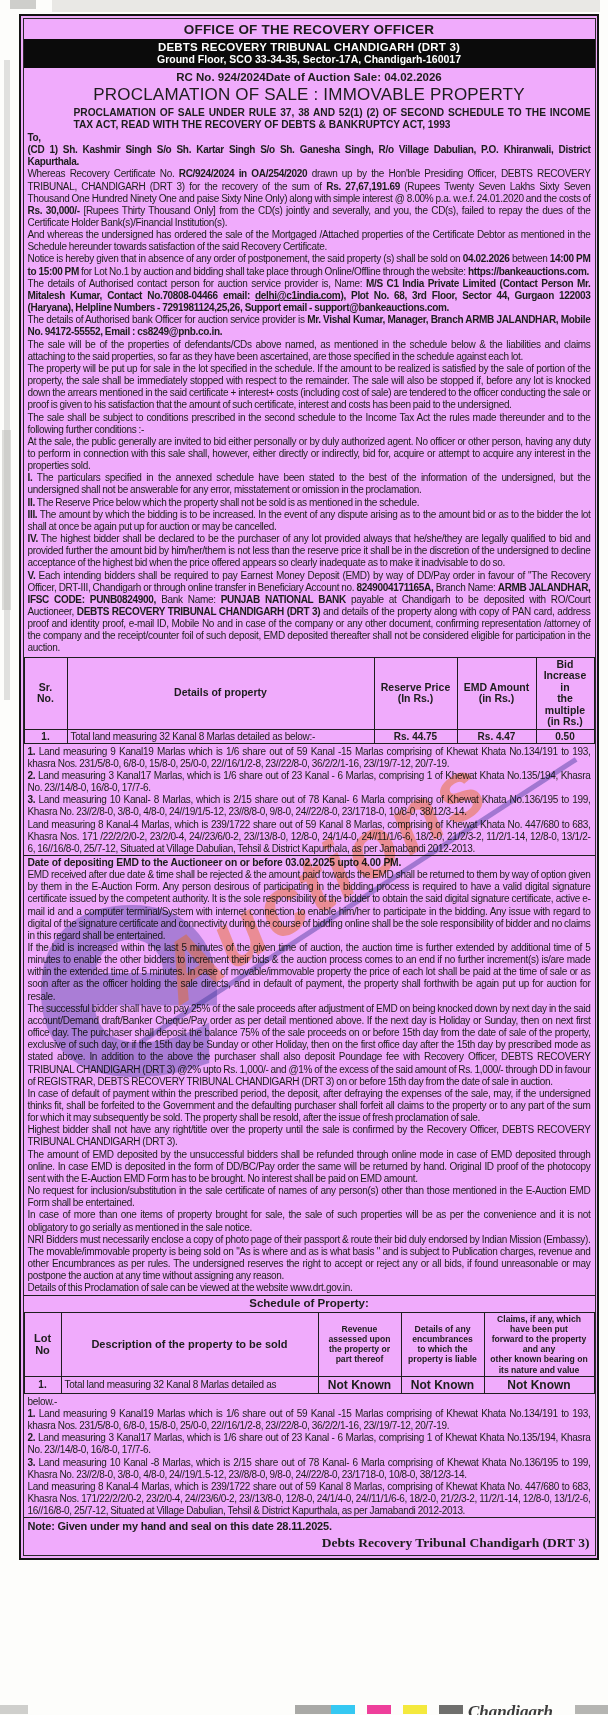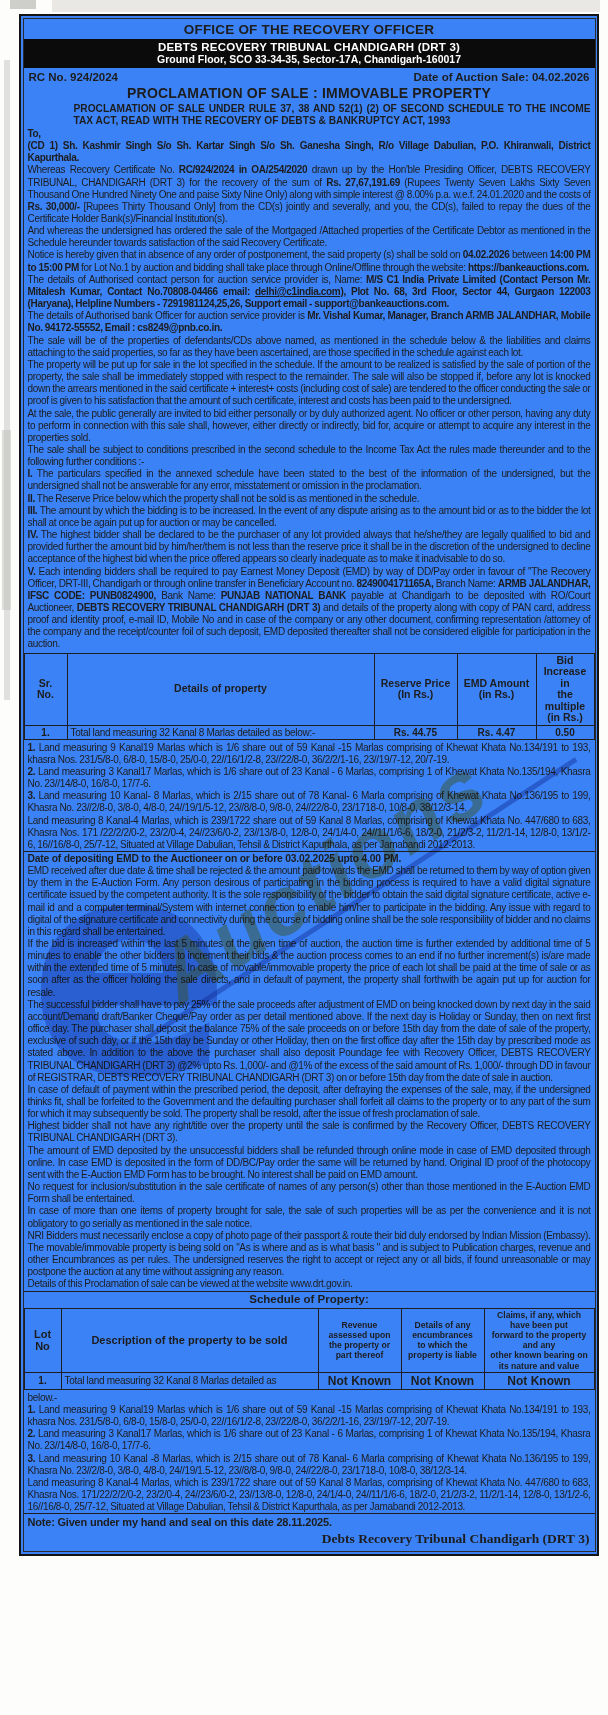--- a/index.html
+++ b/index.html
@@ -4,29 +4,29 @@
 <style>
   html,body{margin:0;padding:0;background:#e9e9e7;}
   .page{position:relative;width:608px;height:1715px;background:#fdfdfb;overflow:hidden;
         font-family:"Liberation Sans", sans-serif;color:#1d1d1d;}
   
   .smudge-top{position:absolute;left:52px;top:0;width:548px;height:12px;background:#d8d7d3;opacity:.55;}
   .smudge-corner{position:absolute;left:10px;top:0;width:26px;height:9px;background:#b9b9b6;opacity:.7;}
   .streak-left{position:absolute;left:4px;top:60px;width:6px;height:640px;background:#c9c9c6;opacity:.55;}
   .streak-left2{position:absolute;left:2px;top:430px;width:9px;height:180px;background:#bdbdba;opacity:.5;}
 
-  .doc{position:absolute;left:19px;top:14px;width:580px;border:2.5px solid #141414;background:#3b82f6;box-sizing:border-box;}
+  .doc{position:absolute;left:19px;top:14px;width:580px;border:2.5px solid #141414;background:#f0abfc;box-sizing:border-box;}
   .doc-inner{border:1px solid #2a2a2a;margin:1.5px;padding:0;}
 
   .office-title{font-weight:bold;text-align:center;font-size:13.5px;padding:3px 2px 2px;letter-spacing:.2px;}
   .black-bar{background:#0b0b0b;color:#fff;text-align:center;font-weight:bold;padding:2px 0 3px;}
   .black-bar .l1{font-size:11.5px;letter-spacing:.2px;}
   .black-bar .l2{font-size:10.5px;}
-  .rc-row{display:flex;justify-content:space-between;font-weight:bold;font-size:11.5px;padding:3px 5px 0;}
-  .procl-title{text-align:center;font-weight:bold;font-size:14px;padding:2px 2px 1px;letter-spacing:.2px;}
+  .rc-row{display:flex;justify-content:center;font-weight:bold;font-size:11.5px;padding:3px 5px 0;}
+  .procl-title{text-align:center;font-weight:normal;font-size:17px;padding:2px 2px 1px;letter-spacing:.2px;}
   .rule-line{font-weight:bold;font-size:10.2px;line-height:12.2px;text-align:justify;padding:1px 4px;margin-left:46px;}
   .case-title{text-align:center;font-weight:bold;font-size:16px;padding:1px 2px;}
 
   .paras, .single{padding:0 4px;}
   .para{font-size:10px;line-height:12.15px;text-align:justify;letter-spacing:-0.32px;word-spacing:-0.3px;}
   .para .b{font-weight:bold;}
   .para .u{text-decoration:underline;}
 
   table{border-collapse:collapse;width:100%;margin:2px 0;}
   th,td{border:1.5px solid #1e1e1e;padding:1px 3px;vertical-align:middle;}
@@ -98,22 +98,22 @@
       <div class="paras">
           <div class="para"><span class="b">To,</span></div>
           <div class="para"><span class="b">(CD 1) Sh. Kashmir Singh S/o Sh. Kartar Singh S/o Sh. Ganesha Singh, R/o Village Dabulian, P.O. Khiranwali, District Kapurthala.</span></div>
           <div class="para"><span>Whereas Recovery Certificate No. </span><span class="b">RC/924/2024 in  OA/254/2020</span><span> drawn up by the Hon'ble Presiding Officer, DEBTS RECOVERY TRIBUNAL, CHANDIGARH (DRT 3) for the recovery of the sum of </span><span class="b">Rs. 27,67,191.69</span><span> (Rupees Twenty Seven Lakhs Sixty Seven Thousand One Hundred Ninety One and paise Sixty Nine Only) along with simple interest @ 8.00% p.a. w.e.f. 24.01.2020 and the costs of </span><span class="b">Rs. 30,000/-</span><span> [Rupees Thirty Thousand Only] from the CD(s) jointly and severally, and you, the CD(s), failed to repay the dues of the Certificate Holder Bank(s)/Financial Institution(s).</span></div>
           <div class="para"><span>And whereas the undersigned has ordered the sale of the Mortgaged /Attached properties of the Certificate Debtor as mentioned in the Schedule hereunder towards satisfaction of the said Recovery Certificate.</span></div>
           <div class="para"><span>Notice is hereby given that in absence of any order of postponement, the said property (s) shall be sold on </span><span class="b">04.02.2026</span><span> between </span><span class="b">14:00 PM to 15:00 PM</span><span> for Lot No.1 by auction and bidding shall take place through Online/Offline through the website: </span><span class="b">https://bankeauctions.com.</span></div>
           <div class="para"><span>The details of Authorised contact person for auction service provider is, Name: </span><span class="b">M/S C1 India Private Limited (Contact Person Mr. Mitalesh Kumar, Contact No.70808-04466 email: </span><span class="b u">delhi@c1india.com),</span><span class="b"> Plot No. 68, 3rd Floor, Sector 44, Gurgaon 122003 (Haryana), Helpline Numbers - 7291981124,25,26, Support email - support@bankeauctions.com.</span></div>
           <div class="para"><span>The details of Authorised bank Officer for auction service provider is </span><span class="b">Mr. Vishal Kumar, Manager, Branch ARMB JALANDHAR, Mobile No. 94172-55552, Email : cs8249@pnb.co.in.</span></div>
           <div class="para"><span>The sale will be of the properties of defendants/CDs above named, as mentioned in the schedule below &amp; the liabilities and claims attaching to the said properties, so far as they have been ascertained, are those specified in the schedule against each lot.</span></div>
           <div class="para"><span>The property will be put up for sale in the lot specified in the schedule. If the amount to be realized is satisfied by the sale of portion of the property, the sale shall be immediately stopped with respect to the remainder. The sale will also be stopped if, before any lot is knocked down the arrears mentioned in the said certificate + interest+ costs (including cost of sale) are tendered to the officer conducting the sale or proof is given to his satisfaction that the amount of such certificate, interest and costs has been paid to the undersigned.</span></div>
+          <div class="para"><span>The sale shall be subject to conditions prescribed in the second schedule to the Income Tax Act the rules made thereunder and to the following further conditions :-</span></div>
           <div class="para"><span>At the sale, the public generally are invited to bid either personally or by duly authorized agent. No officer or other person, having any duty to perform in connection with this sale shall, however, either directly or indirectly, bid for, acquire or attempt to acquire any interest in the properties sold.</span></div>
-          <div class="para"><span>The sale shall be subject to conditions prescribed in the second schedule to the Income Tax Act the rules made thereunder and to the following further conditions :-</span></div>
           <div class="para"><span class="b">I.</span><span> The particulars specified in the annexed schedule have been stated to the best of the information of the undersigned, but the undersigned shall not be answerable for any error, misstatement or omission in the proclamation.</span></div>
           <div class="para"><span class="b">II.</span><span> The Reserve Price below which the property shall not be sold is as mentioned in the schedule.</span></div>
           <div class="para"><span class="b">III.</span><span>  The amount by which the bidding is to be increased. In the event of any dispute arising as to the amount bid or as to the bidder the lot shall at once be again put up for auction or may be cancelled.</span></div>
           <div class="para"><span class="b">IV.</span><span> The highest bidder shall be declared to be the purchaser of any lot provided always that he/she/they are legally qualified to bid and provided further the amount bid by him/her/them is not less than the reserve price it shall be in the discretion of the undersigned to decline acceptance of the highest bid when the price offered appears so clearly inadequate as to make it inadvisable to do so.</span></div>
           <div class="para"><span class="b">V.</span><span> Each intending bidders shall be required to pay Earnest Money Deposit (EMD) by way of DD/Pay order in favour of "The Recovery Officer, DRT-III, Chandigarh or through online transfer in Beneficiary Account no. </span><span class="b">8249004171165A,</span><span> Branch Name: </span><span class="b">ARMB JALANDHAR, IFSC CODE: PUNB0824900,</span><span> Bank Name: </span><span class="b">PUNJAB NATIONAL BANK</span><span> payable at Chandigarh to be deposited with RO/Court Auctioneer, </span><span class="b">DEBTS RECOVERY TRIBUNAL CHANDIGARH (DRT 3)</span><span> and details of the property along with copy of PAN card, address proof and identity proof, e-mail ID, Mobile No and in case of the company or any other document, confirming representation /attorney of the company and the receipt/counter foil of such deposit, EMD deposited thereafter shall not be considered eligible for participation in the auction.</span></div>
         </div>
 
       <table class="ptable">
         <tbody>
             <tr>
@@ -206,14 +206,26 @@
 
     </div>
   </div>
 
   <div class="watermark">
     <div class="wm-e">e</div>
     <div class="wm-slash"></div>
     <div class="wm-word">Auctions</div>
   </div>
 
+  <div class="print-marks">
+    <div class="pm-bar pm-left"></div>
+    <div>
+        <div class="pm-bar" style="left: 295px; width: 40px; background: rgb(169, 169, 166);"></div>
+        <div class="pm-bar" style="left: 331px; width: 24px; background: rgb(53, 200, 242);"></div>
+        <div class="pm-bar" style="left: 367px; width: 24px; background: rgb(238, 63, 155);"></div>
+        <div class="pm-bar" style="left: 403px; width: 24px; background: rgb(244, 233, 61);"></div>
+        <div class="pm-bar" style="left: 439px; width: 24px; background: rgb(111, 111, 109);"></div>
+      </div>
+    <div class="pm-city">Chandigarh</div>
+    <div class="pm-bar pm-right"></div>
+  </div>
 
 </div>
 
 </body></html>

